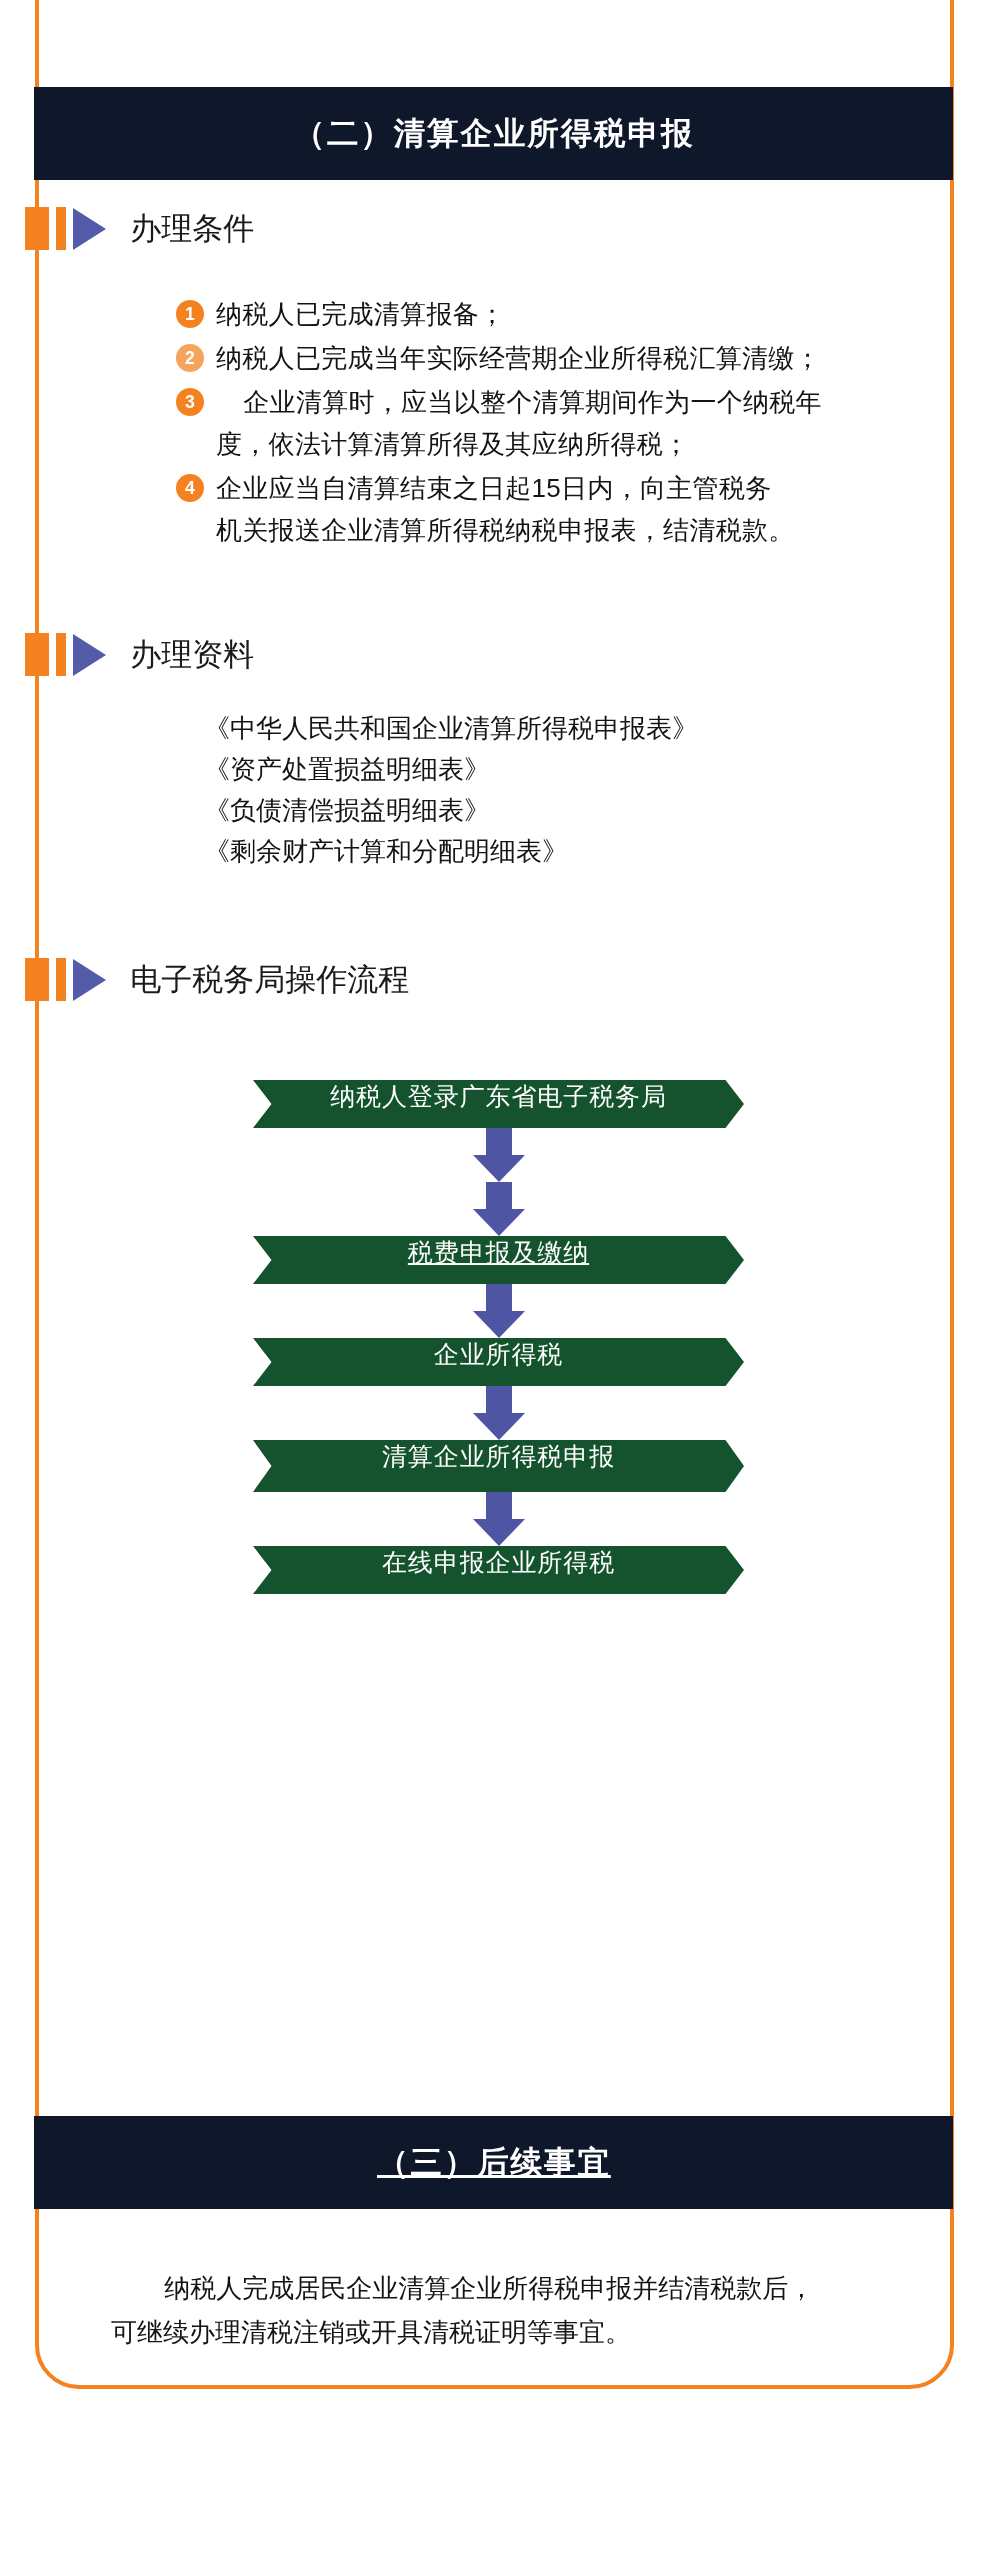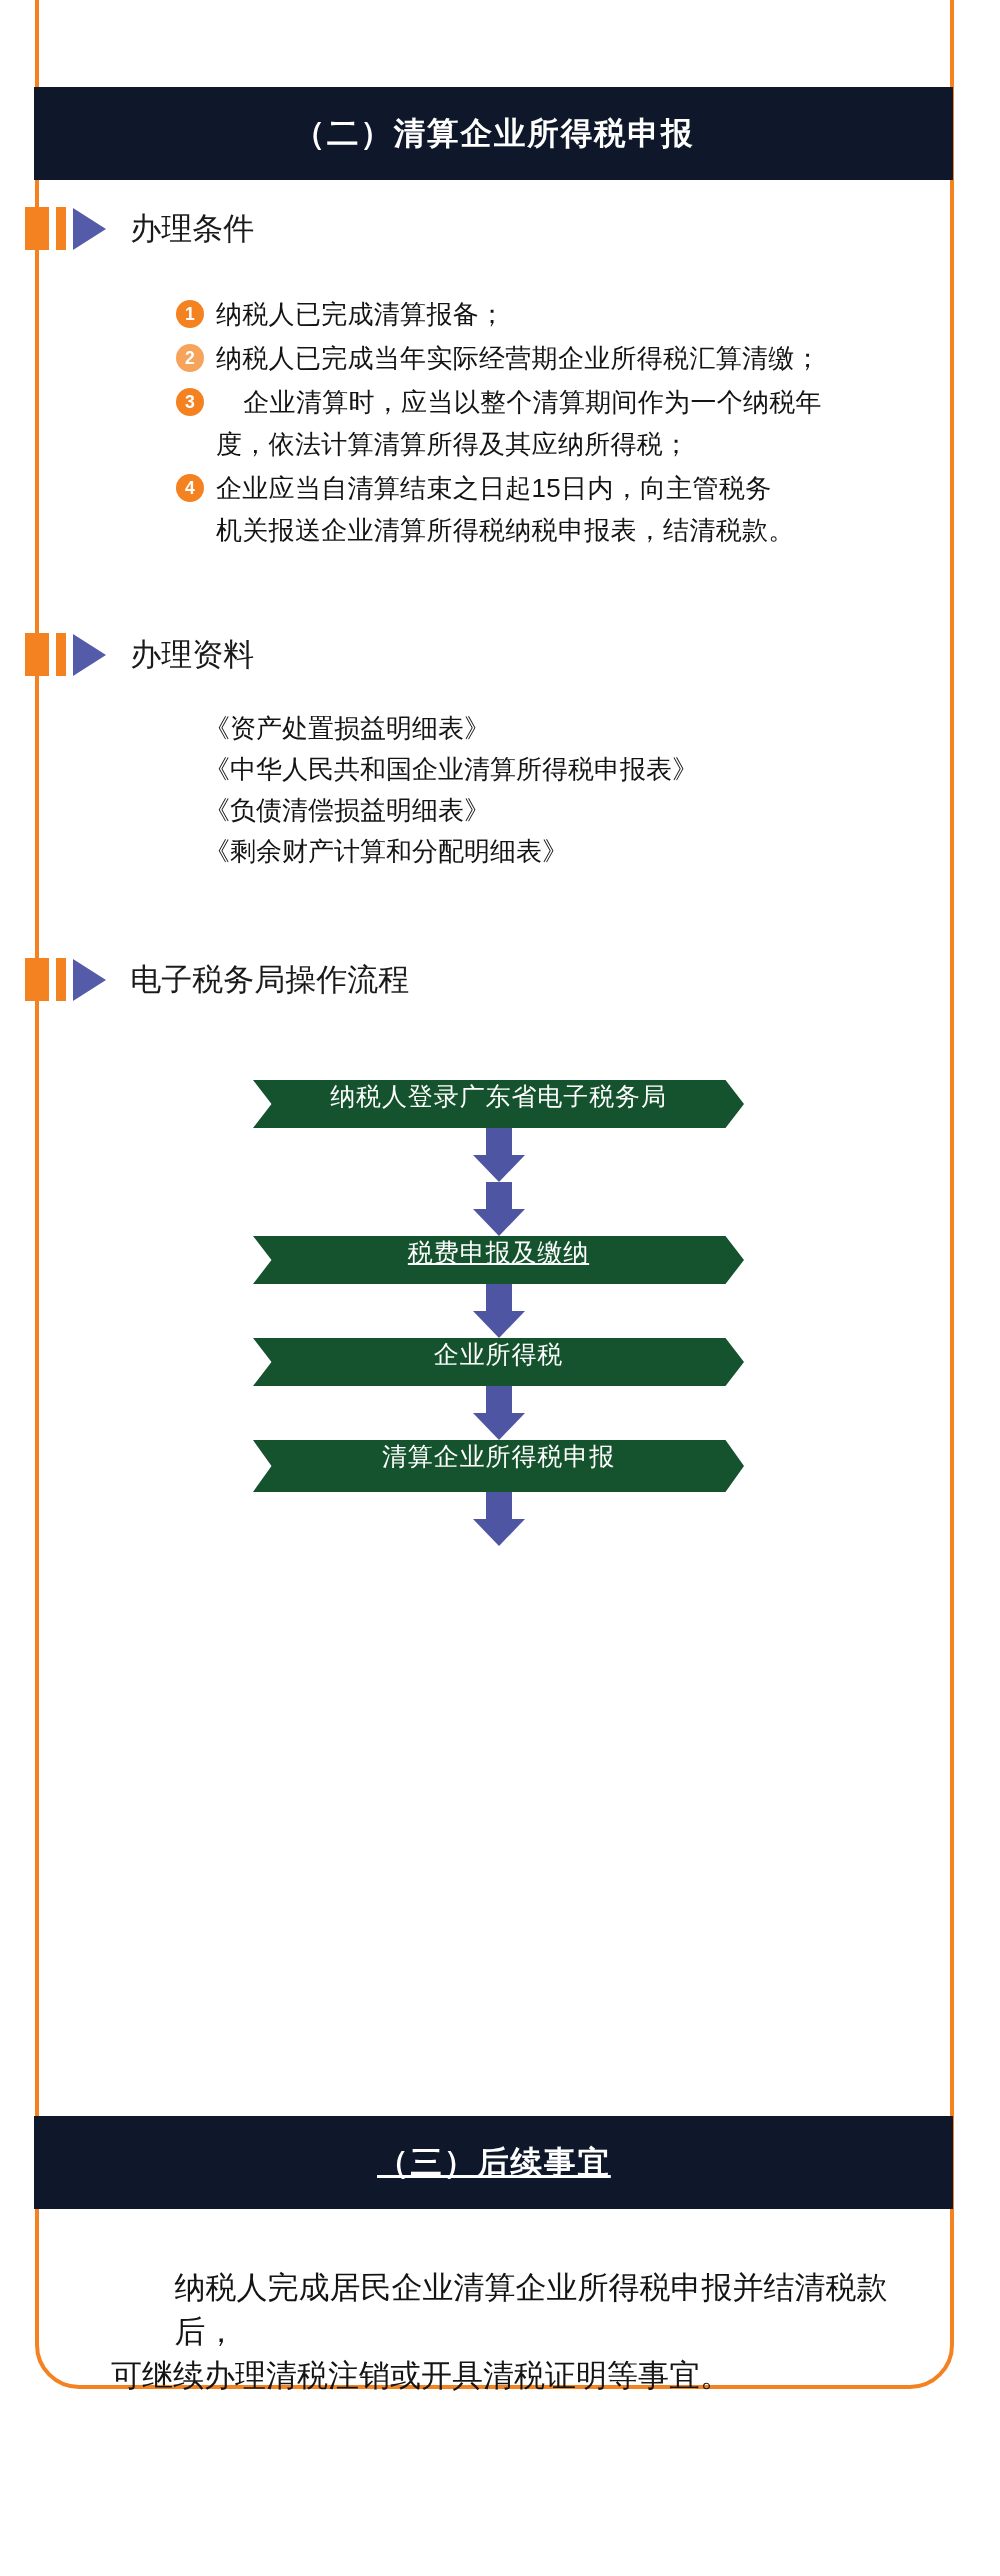--- a/index.html
+++ b/index.html
@@ -169,21 +169,21 @@
     border-right: 26px solid transparent;
     border-top: 27px solid #4E55A2;
   }
 
   
   #closing {
     position: absolute;
     left: 72px;
     top: 2318px;
     width: 778px;
-    font-size: 31px;
+    font-size: 26px;
     line-height: 44px;
     color: #141414;
     text-align: left;
   }
   #closing .indent { padding-left: 2.05em; }
 </style>
 </head>
 <body>
 
 <div id="page">
@@ -238,22 +238,22 @@
   <div class="arrow-heading" style="left:-4.6px; top:685px;">
     <span class="ah-bar-wide"></span>
     <span class="ah-gap"></span>
     <span class="ah-bar-thin"></span>
     <span class="ah-gap2"></span>
     <span class="ah-tri"></span>
     <span class="ah-label">办理资料</span>
   </div>
 
   <div id="doc-list">
+    <div class="doc-line">《中华人民共和国企业清算所得税申报表》</div>
     <div class="doc-line">《资产处置损益明细表》</div>
-    <div class="doc-line">《中华人民共和国企业清算所得税申报表》</div>
     <div class="doc-line">《负债清偿损益明细表》</div>
     <div class="doc-line">《剩余财产计算和分配明细表》</div>
   </div>
 
   <div class="arrow-heading" style="left:-4.6px; top:1010px;">
     <span class="ah-bar-wide"></span>
     <span class="ah-gap"></span>
     <span class="ah-bar-thin"></span>
     <span class="ah-gap2"></span>
     <span class="ah-tri"></span>
@@ -292,20 +292,23 @@
     </div>
 
     <div class="flow-step" style="width:491px;height:52px;">
       <span>清算企业所得税申报</span>
     </div>
     <div class="flow-arrow">
       <span class="shaft"></span>
       <span class="head"></span>
     </div>
 
+    <div class="flow-step" style="width:491px;height:48px;">
+      <span>在线申报企业所得税</span>
+    </div>
 
   </div>
 
   <div id="banner-3" class="section-banner">
     <span>（三）后续事宜</span>
   </div>
 
   <div id="closing">
     <div class="indent">纳税人完成居民企业清算企业所得税申报并结清税款后，</div>
     <div>可继续办理清税注销或开具清税证明等事宜。</div>

